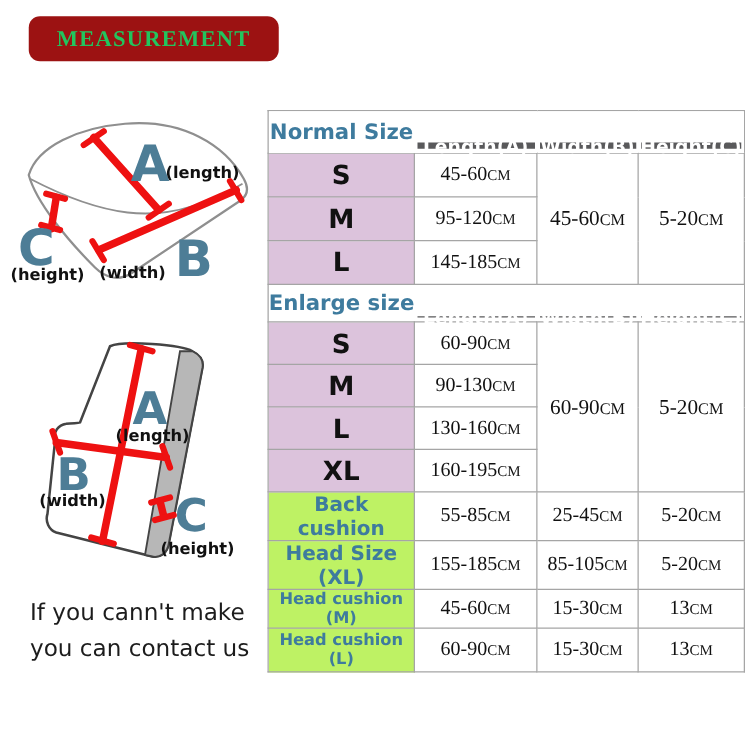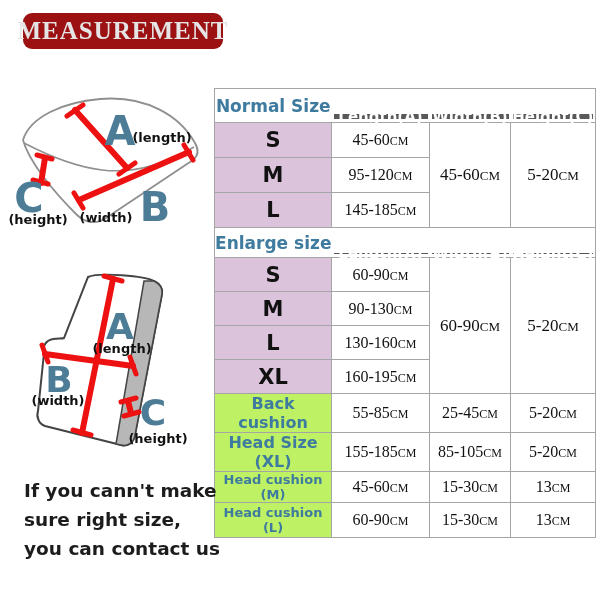--- a/index.html
+++ b/index.html
@@ -9,22 +9,22 @@
     font-family:"DejaVu Sans", sans-serif; overflow:hidden;
   }
 
   
   .title-box {
     position:absolute; left:23px; top:13px; width:200px; height:36px;
     background:var(--title_bg,#9c1212); border-radius:9px;
     display:flex; align-items:center; justify-content:center;
   }
   .title-box span {
-    color:#e5e5e5; font-family:"Liberation Serif", serif; font-weight:700;
-    font-size:25px; letter-spacing:1px;
+    color:#22c55e; font-family:"Liberation Serif", serif; font-weight:700;
+    font-size:18px; letter-spacing:1px;
   }
 
   
   table.size-table {
     position:absolute; left:214px; top:88px; width:381px;
     border-collapse:collapse; table-layout:fixed;
     border:1px solid var(--border_gray,#a5a5a5);
     padding-left:29px;
   }
   table.size-table td {
@@ -58,21 +58,21 @@
   tr.h-headm{height:30px} tr.h-headl{height:35px}
 
   
   .diagram { position:absolute; }
   .dg-letter { font-family:"DejaVu Sans", sans-serif; font-weight:700; fill:var(--letter_blue,#4d7d96); }
   .dg-label  { font-family:"DejaVu Sans", sans-serif; font-weight:700; fill:#111; }
 
   
   .note {
     position:absolute; left:24px; top:476px; width:205px;
-    font-weight:700; font-size:18.5px; color:#1c1c1c; line-height:29px;
+    font-weight:400; font-size:18.5px; color:#1c1c1c; line-height:29px;
     font-family:"DejaVu Sans", sans-serif;
   }
 </style>
 </head>
 <body>
 
 <div class="canvas">
 
   <div class="title-box">
     <span>MEASUREMENT</span>
@@ -211,17 +211,16 @@
       <td class="extra-label small">Head cushion (L)</td>
       <td class="val">60-90<span class="unit">CM</span></td>
       <td class="val">15-30<span class="unit">CM</span></td>
       <td class="val">13<span class="unit">CM</span></td>
     </tr>
   </tbody>
     </table>
 
   <div class="note">
     <div>If you cann't make</div>
-    <div>sure right size,</div>
     <div>you can contact us</div>
   </div>
 
 </div>
 
 </body></html>

